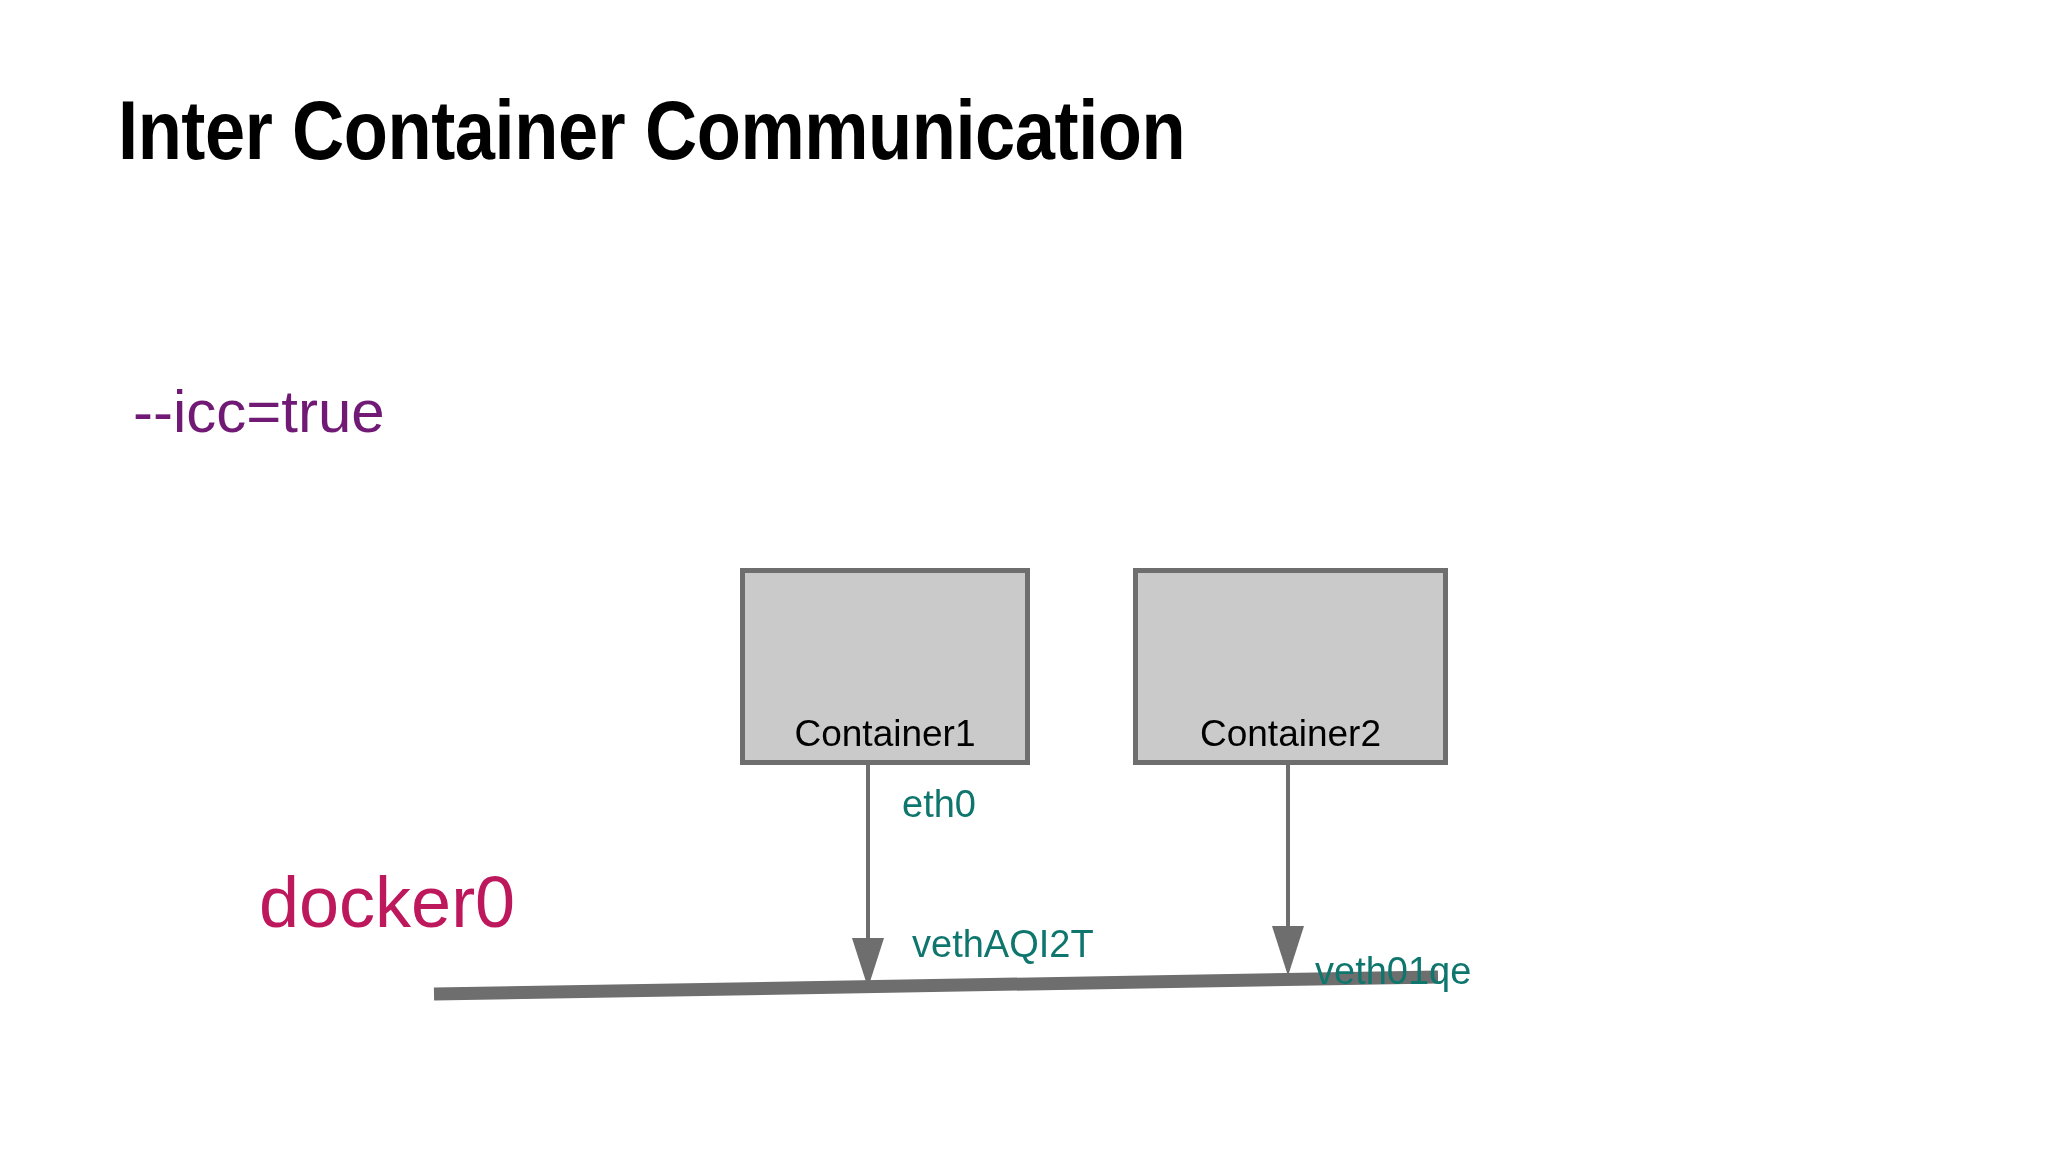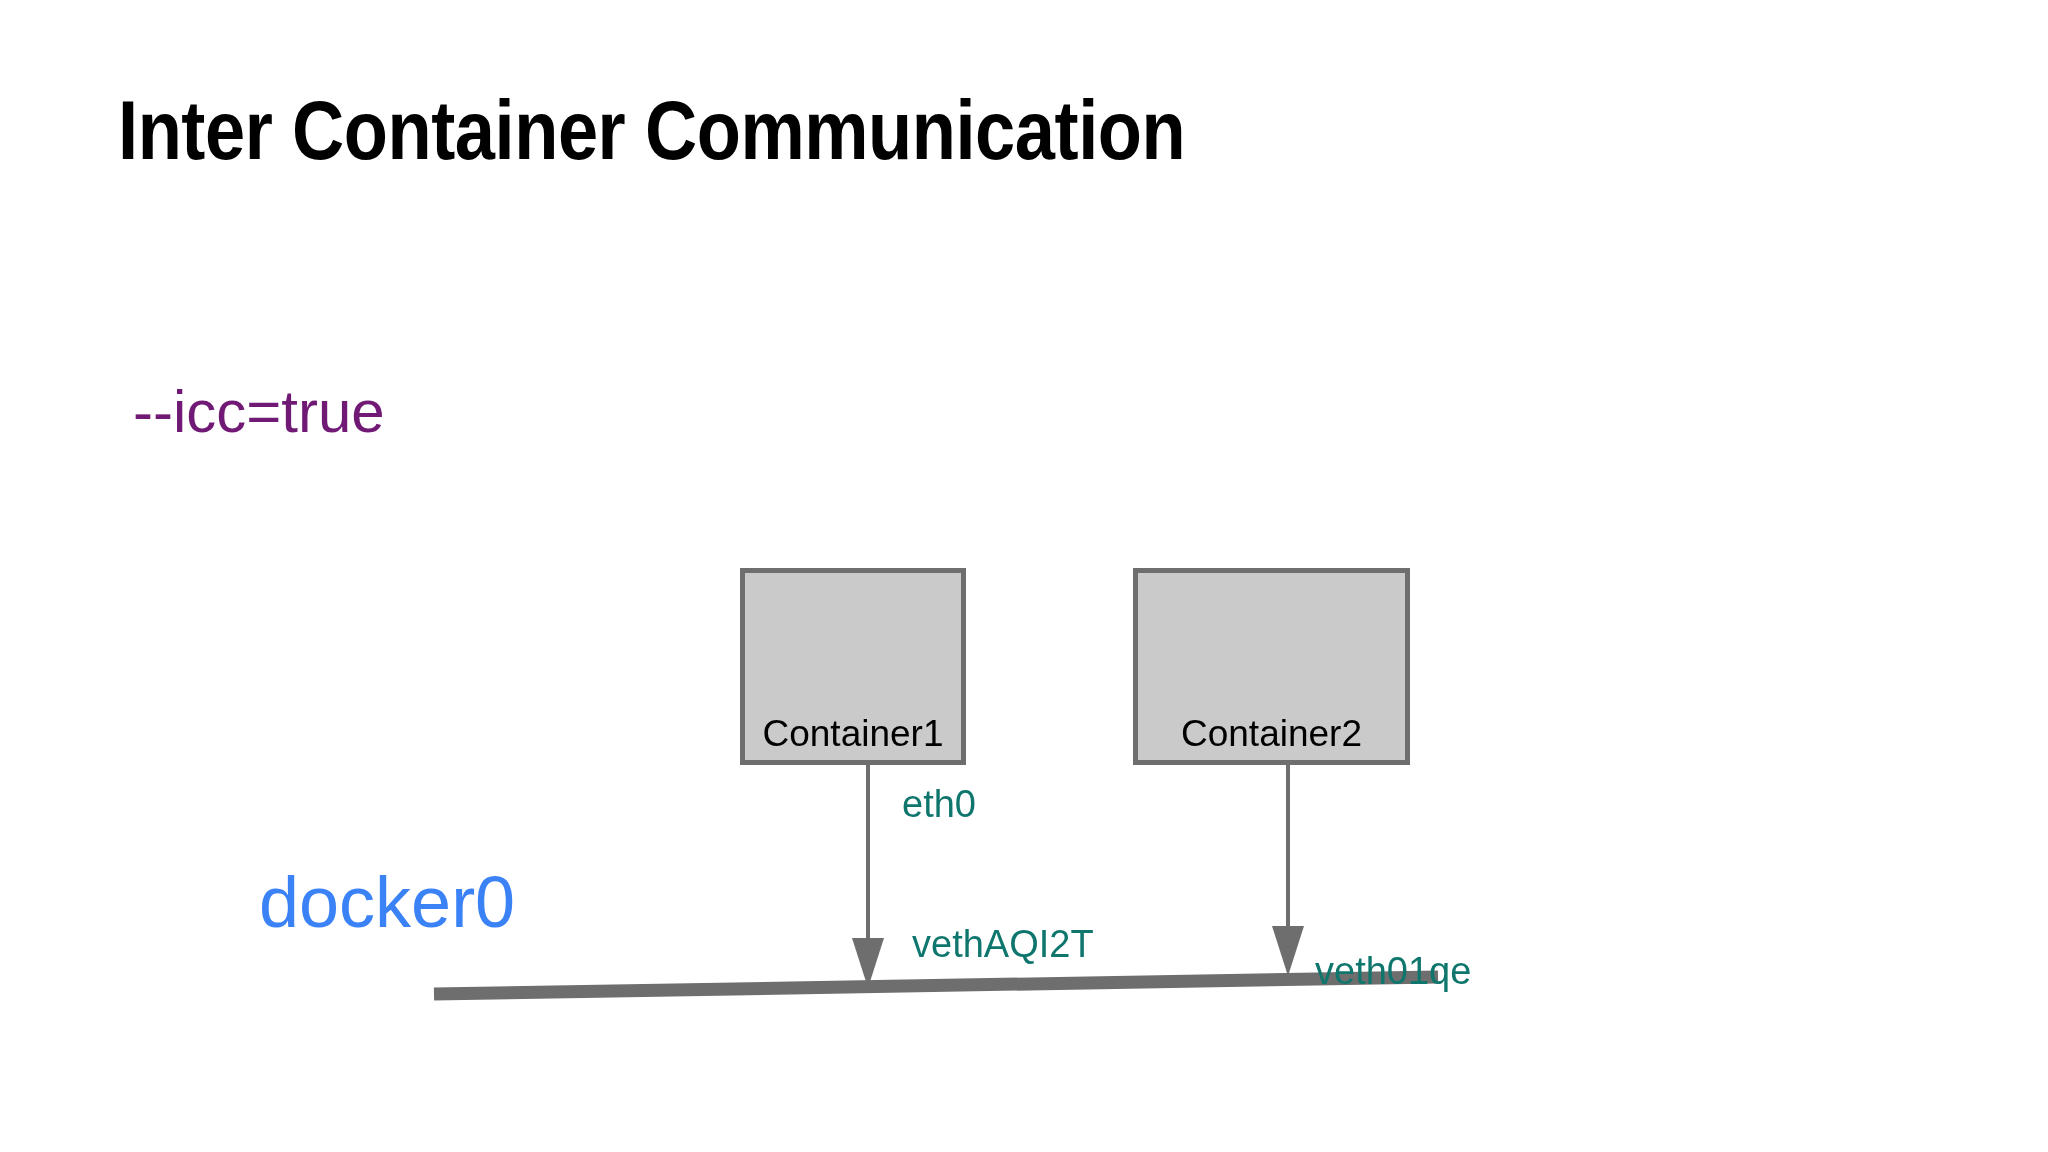--- a/index.html
+++ b/index.html
@@ -52,40 +52,40 @@
   
   #bridge-label {
     position: absolute;
     left: 259px;
     top: 866px;
     font-family: "Liberation Sans", sans-serif;
     font-weight: normal;
     font-size: 72px;
     line-height: 1;
     white-space: nowrap;
-    color: #3b82f6;
+    color: #be185d;
   }
 
   
   .container-box {
     position: absolute;
     background: #cacaca;
     border: 5px solid #6e6e6e;
     box-sizing: border-box;
   }
   #container-box-1 {
     left: 740px;
     top: 568px;
-    width: 226px;
+    width: 290px;
     height: 197px;
   }
   #container-box-2 {
     left: 1133px;
     top: 568px;
-    width: 277px;
+    width: 315px;
     height: 197px;
   }
   .container-box-label {
     position: absolute;
     left: 0;
     right: 0;
     bottom: 6px;
     text-align: center;
     font-family: "Liberation Sans", sans-serif;
     font-weight: normal;

